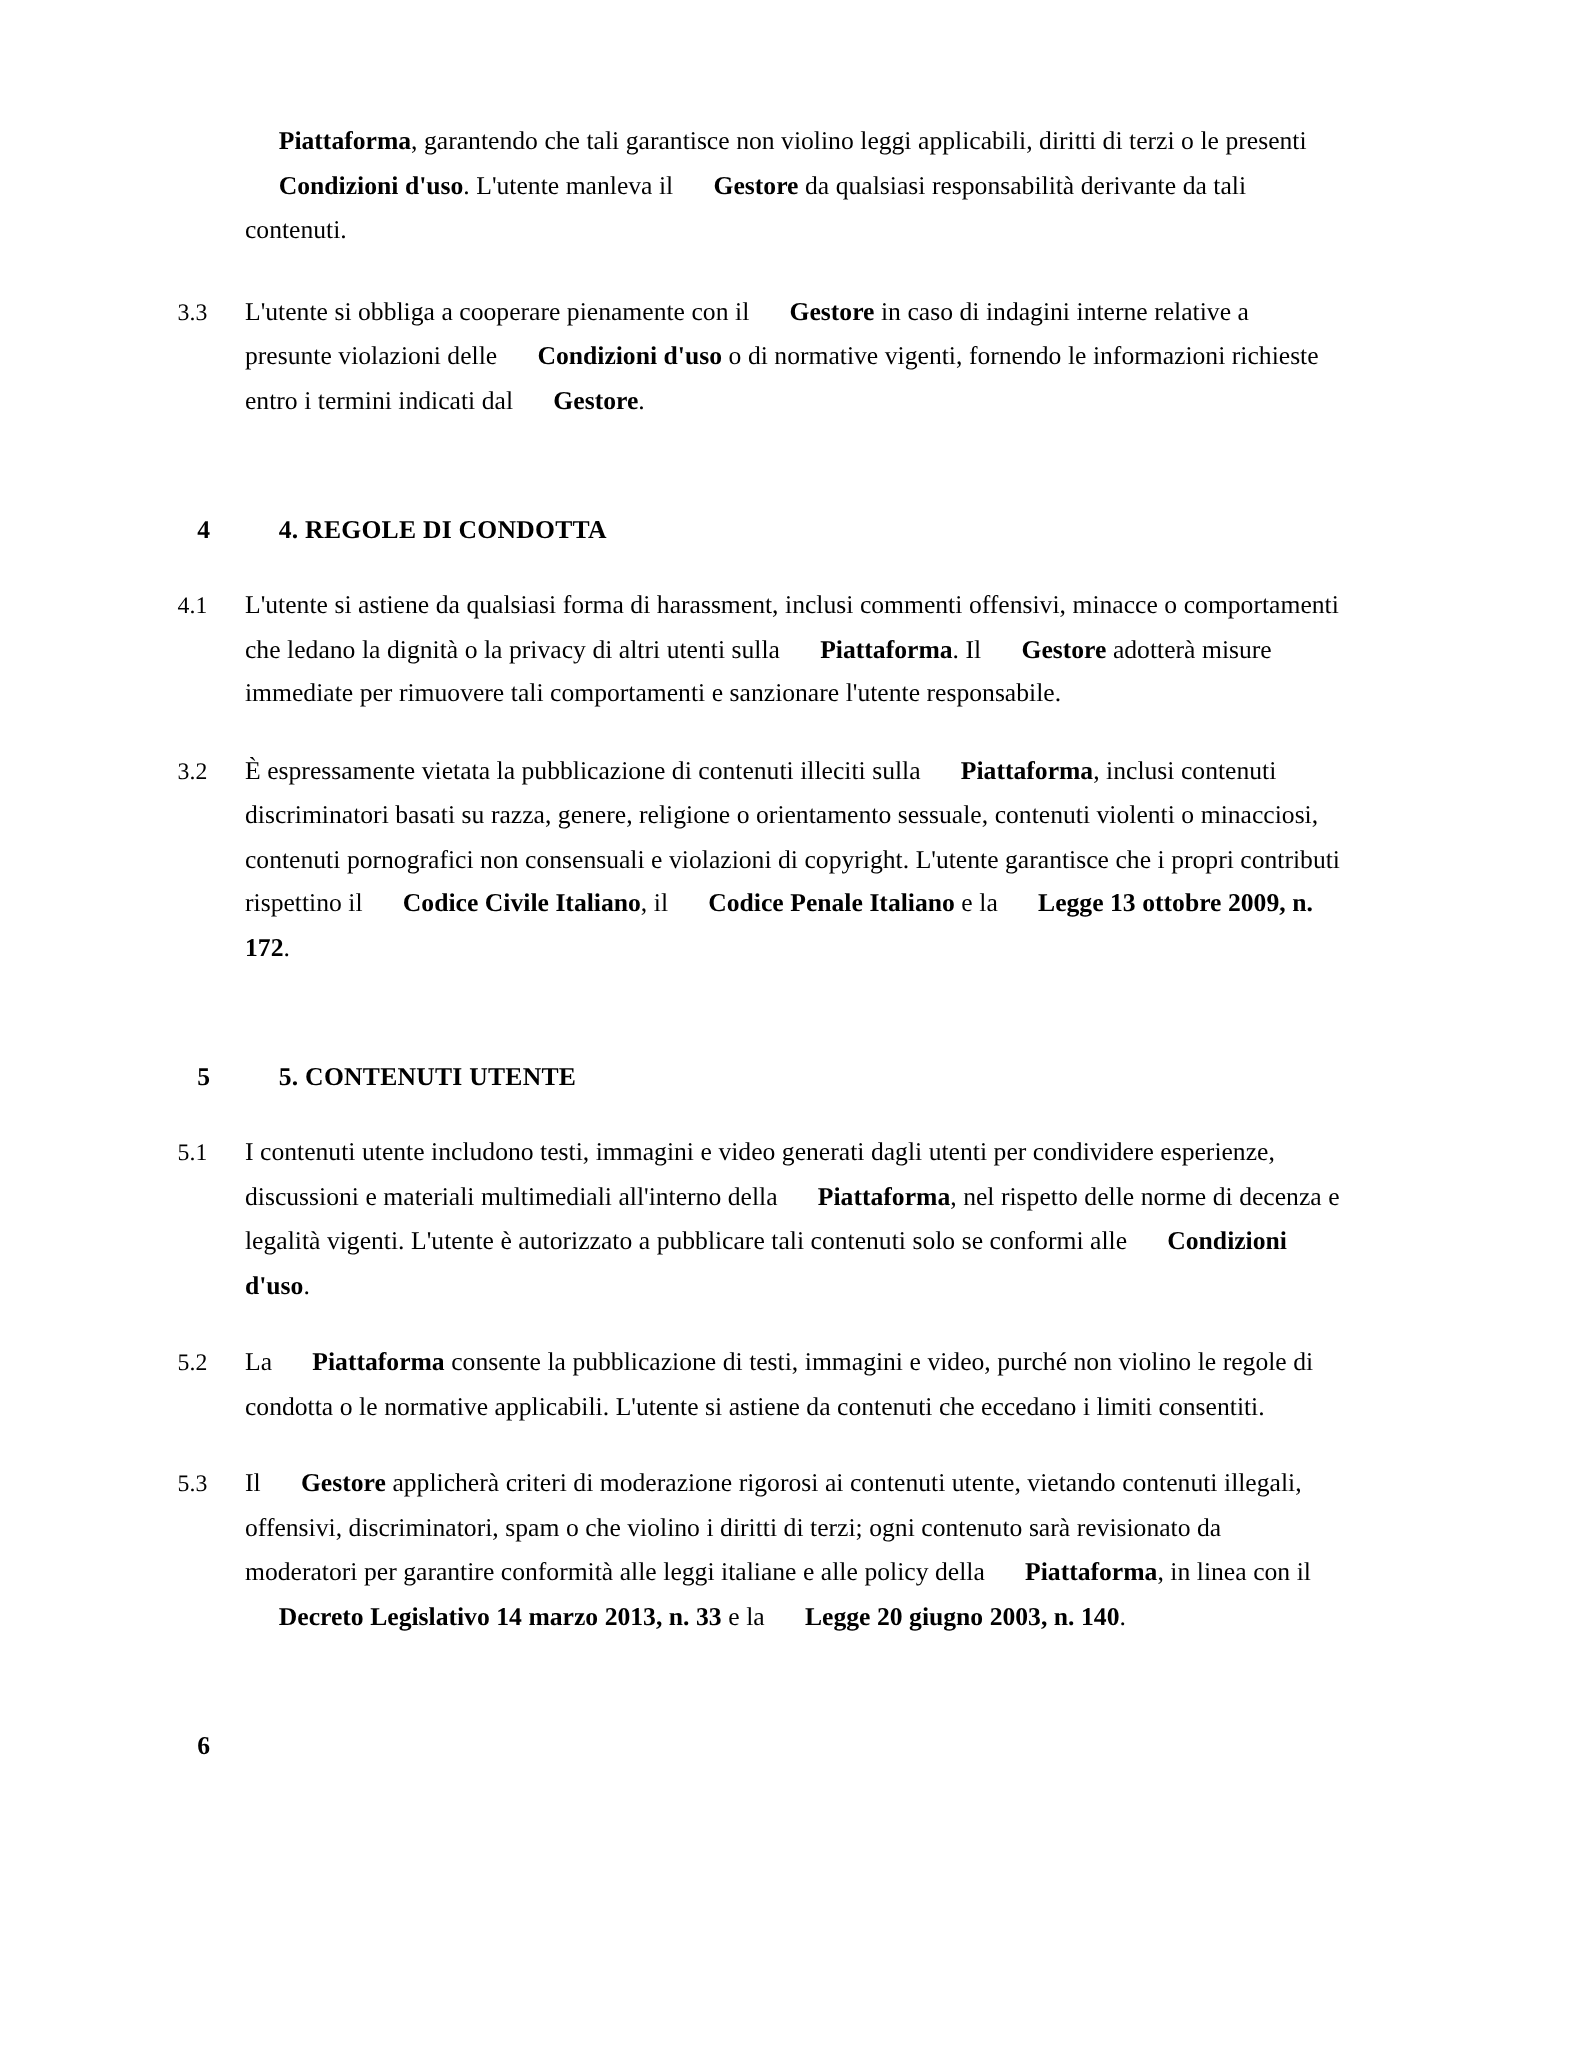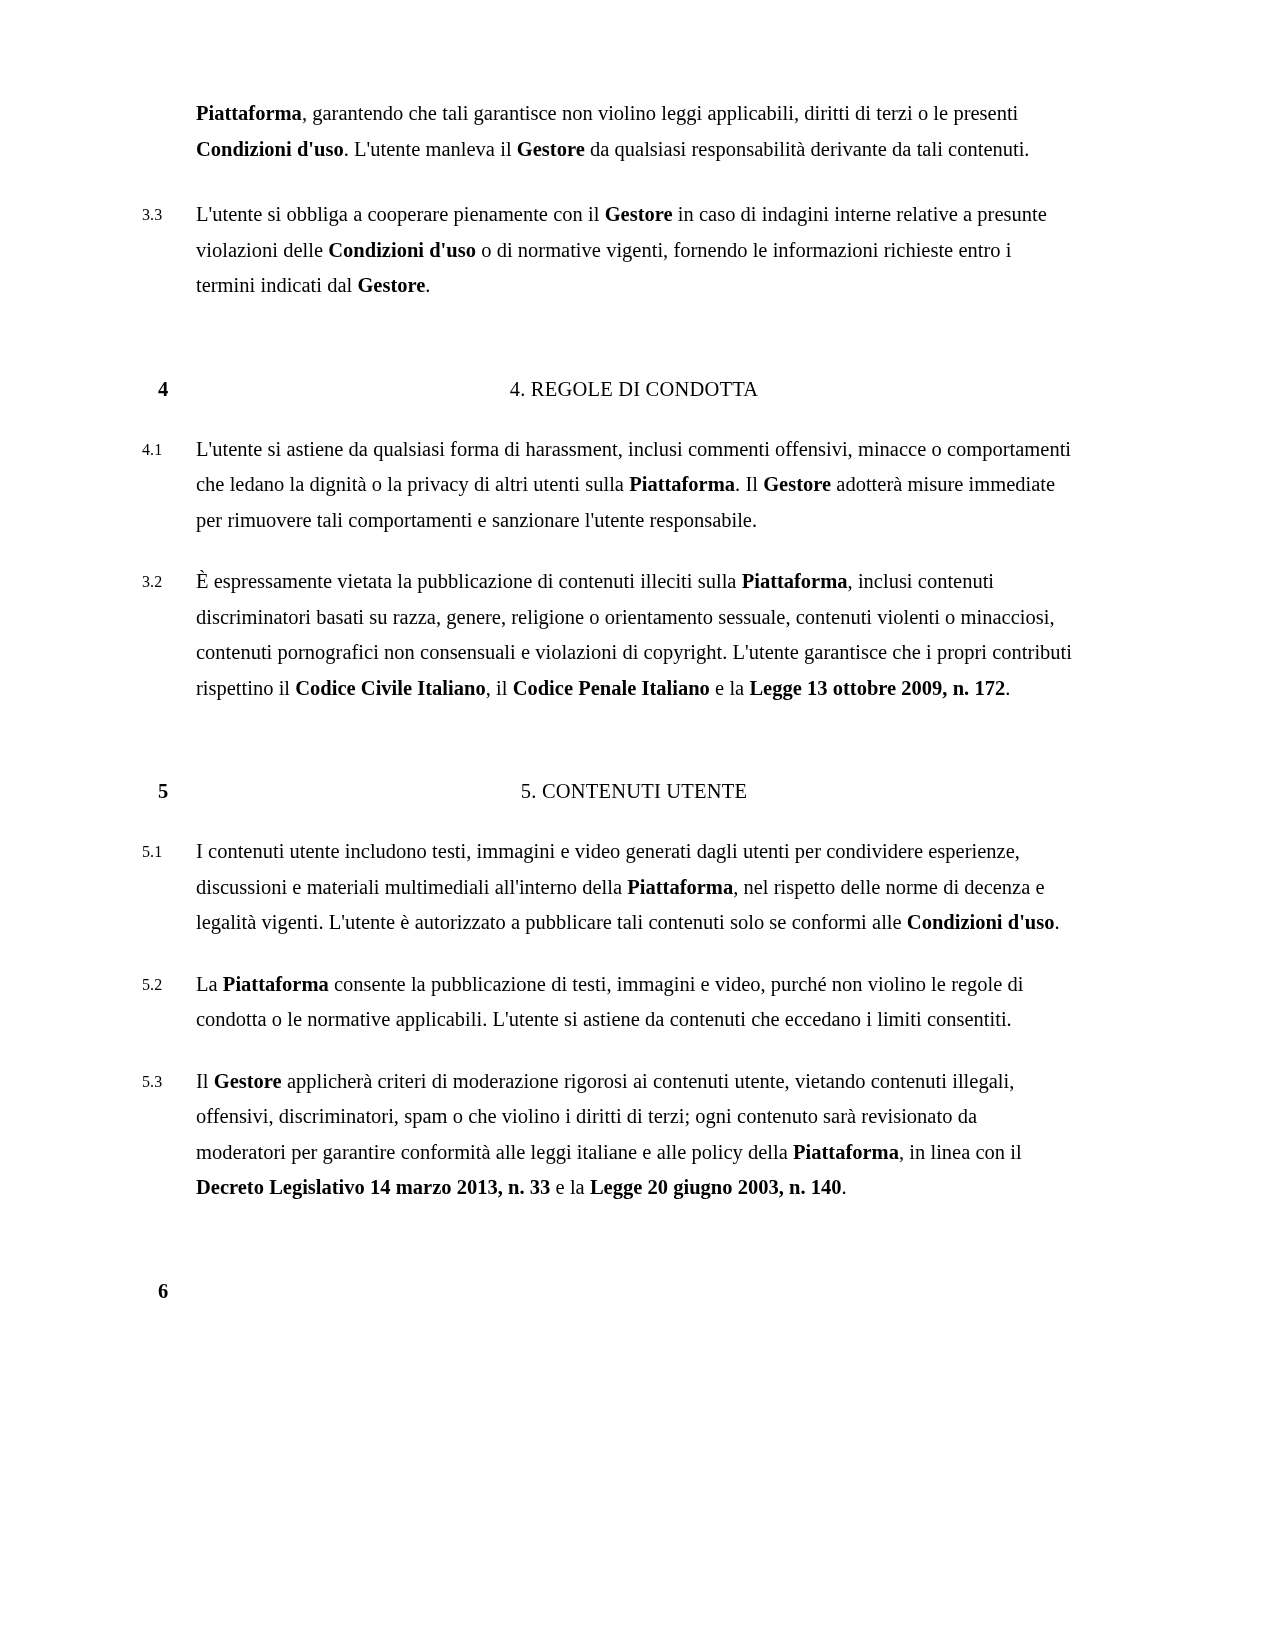--- a/index.html
+++ b/index.html
@@ -29,36 +29,37 @@
 
   
   .para {
     display: flex;
     align-items: flex-start;
     margin: 0 0 26px 0;
   }
   .para-num {
     flex: 0 0 54px;
     width: 54px;
-    font-size: 16px;
+    font-size: 19px;
     line-height: 35.5px;
     text-align: left;
     letter-spacing: 0.1px;
   }
   .para-text {
     flex: 1 1 auto;
     font-size: 20.5px;
     line-height: 35.5px;
     text-align: left;
     hyphens: none;
     word-spacing: 0.1px;
   }
   .para-text b,
   .heading-text {
     font-weight: bold;
+    margin-left: 27px;
   }
 
   .para.continuation {
     margin-bottom: 30px;
   }
 
   
   .heading {
     display: flex;
     align-items: flex-start;
@@ -72,23 +73,22 @@
     line-height: 34px;
     font-weight: bold;
     text-align: center;
     padding-right: 12px;
     box-sizing: border-box;
   }
   .heading-text {
     flex: 1 1 auto;
     font-size: 20.5px;
     line-height: 34px;
-    font-weight: normal;
+    font-weight: bold;
     letter-spacing: 0.2px;
-    text-align: center;
   }
 </style>
 </head>
 <body>
 
 <div class="page">
   <div class="doc-body" id="doc-body">
       <div class="para continuation">
         <div class="para-num"></div>
         <div class="para-text"><b>Piattaforma</b><span>, garantendo che tali garantisce non violino leggi applicabili, diritti di terzi o le presenti </span><b>Condizioni d'uso</b><span>. L'utente manleva il </span><b>Gestore</b><span> da qualsiasi responsabilità derivante da tali contenuti.</span></div>

